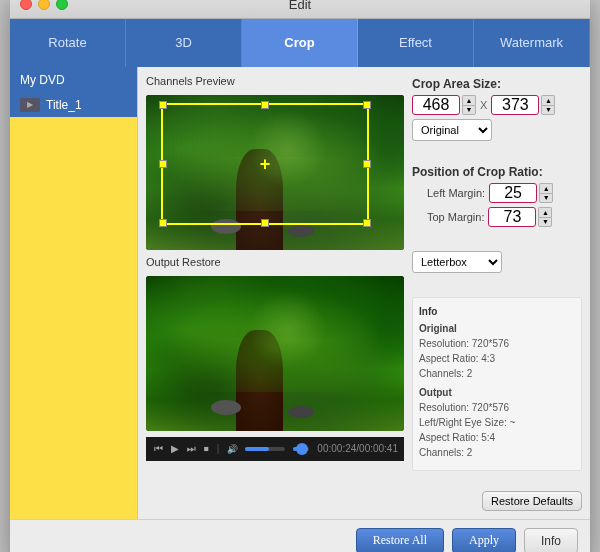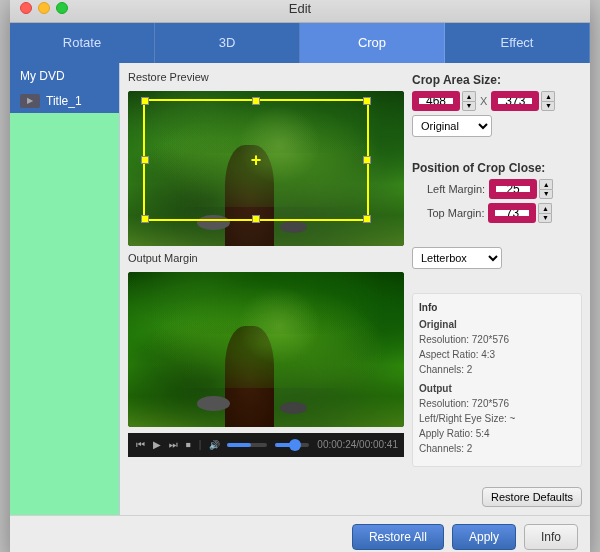--- a/index.html
+++ b/index.html
@@ -40,36 +40,36 @@
       left: 50%;
       transform: translateX(-50%);
       font-size: 13px;
       font-weight: 400;
       color: #333;
     }
     .tab-bar {
       background: #3a6bb5;
       display: flex;
       align-items: stretch;
-      height: 40px;
+      height: 48px;
     }
     .tab {
       flex: 1;
       display: flex;
       align-items: center;
       justify-content: center;
       color: #d0e0ff;
       font-size: 13px;
       cursor: pointer;
       border-right: 1px solid rgba(255,255,255,0.15);
     }
     .tab.active {
       background: #5a8be0;
       color: white;
-      font-weight: 400;
+      font-weight: 700;
     }
     .main-content {
       display: flex;
       padding: 8px;
       gap: 8px;
       background: #ececec;
     }
     .left-panel {
       flex: 1;
       display: flex;
@@ -233,25 +233,25 @@
     }
     .field-label {
       font-size: 11px;
       color: #444;
       min-width: 70px;
       padding-left: 15px;
     }
     .number-input {
       width: 48px;
       height: 20px;
-      border: 7px solid #be185d;
+      border: 1px solid #be185d;
       border-radius: 3px;
       background: white;
       text-align: center;
-      font-size: 12px;
+      font-size: 16px;
       padding: 0 2px;
       outline: none;
     }
     .number-input-group {
       display: flex;
       align-items: center;
       gap: 2px;
     }
     .x-label {
       font-size: 11px;
@@ -350,29 +350,30 @@
       border-radius: 4px;
       padding: 0 16px;
       font-size: 12px;
       cursor: pointer;
       border: 1px solid;
     }
     .btn-blue {
       background: linear-gradient(to bottom, #5a8be0, #3a6bb5);
       border-color: #2a5a9a;
       color: white;
+      font-family: Liberation Serif, serif;
     }
     .btn-gray {
       background: linear-gradient(to bottom, #f5f5f5, #e0e0e0);
       border-color: #b0b0b0;
       color: #333;
     }
     .sidebar {
-      width: 110px;
-      background: #86efac;
+      width: 128px;
+      background: #fde047;
       border-right: 1px solid #c0c8d8;
       min-height: 100%;
     }
     .sidebar-header {
       background: #3a6bb5;
       color: white;
       padding: 6px 10px;
       font-size: 12px;
       font-weight: 500;
     }
@@ -432,39 +433,42 @@
     </div>
     <div class="tab">
       <span>3D</span>
     </div>
     <div class="tab active">
       <span>Crop</span>
     </div>
     <div class="tab">
       <span>Effect</span>
     </div>
+    <div class="tab">
+      <span>Watermark</span>
+    </div>
   </div>
 
   <div class="body-row">
 
     <div class="sidebar">
       <div class="sidebar-header">My DVD</div>
       <div class="sidebar-item selected">
         <div class="sidebar-icon" style="background:#556;">
           <span style="color:#aaa;font-size:8px;">▶</span>
         </div>
         <span>Title_1</span>
       </div>
     </div>
 
     <div class="main-content" style="flex:1;">
 
       <div class="left-panel">
 
-        <div class="preview-label">Restore Preview</div>
+        <div class="preview-label">Channels Preview</div>
         <div class="preview-container original-preview">
           <div class="preview-image">
             <div class="forest-bg">
 
               <div style="position:absolute;bottom:0;left:35%;width:18%;height:65%;background:radial-gradient(ellipse,#3d2010,#2a1508);border-radius:40% 40% 0 0;"></div>
 
               <div style="position:absolute;top:5%;left:5%;width:90%;height:70%;background:radial-gradient(ellipse at 50% 60%,rgba(60,130,20,0.6),transparent 70%);"></div>
               <div style="position:absolute;top:0;left:0;width:100%;height:40%;background:radial-gradient(ellipse at 50% 0%,rgba(20,80,10,0.8),transparent 80%);"></div>
 
               <div style="position:absolute;top:10%;left:40%;width:30%;height:50%;background:radial-gradient(ellipse,rgba(180,220,100,0.25),transparent 70%);"></div>
@@ -480,21 +484,21 @@
             <div class="crop-handle ch-bl"></div>
             <div class="crop-handle ch-br"></div>
             <div class="crop-handle ch-tm"></div>
             <div class="crop-handle ch-bm"></div>
             <div class="crop-handle ch-ml"></div>
             <div class="crop-handle ch-mr"></div>
             <div class="crop-crosshair">+</div>
           </div>
         </div>
 
-        <div class="preview-label">Output Margin</div>
+        <div class="preview-label">Output Restore</div>
         <div class="preview-container output-preview">
           <div class="preview-image">
             <div class="forest-bg" style="filter:contrast(1.05) saturate(1.1);">
               <div style="position:absolute;bottom:0;left:35%;width:18%;height:65%;background:radial-gradient(ellipse,#3d2010,#2a1508);border-radius:40% 40% 0 0;"></div>
               <div style="position:absolute;top:5%;left:5%;width:90%;height:70%;background:radial-gradient(ellipse at 50% 60%,rgba(60,130,20,0.6),transparent 70%);"></div>
               <div style="position:absolute;top:0;left:0;width:100%;height:40%;background:radial-gradient(ellipse at 50% 0%,rgba(20,80,10,0.8),transparent 80%);"></div>
               <div style="position:absolute;top:10%;left:40%;width:30%;height:50%;background:radial-gradient(ellipse,rgba(180,220,100,0.25),transparent 70%);"></div>
               <div style="position:absolute;bottom:10%;left:25%;width:12%;height:10%;background:#555;border-radius:50%;"></div>
               <div style="position:absolute;bottom:8%;left:55%;width:10%;height:8%;background:#444;border-radius:50%;"></div>
             </div>
@@ -545,21 +549,21 @@
             <select class="select-input" style="width:80px;">
               <option>Original</option>
               <option>4:3</option>
               <option>16:9</option>
               <option>1:1</option>
             </select>
           </div>
         </div>
 
         <div>
-          <div class="section-title">Position of Crop Close:</div>
+          <div class="section-title">Position of Crop Ratio:</div>
           <div class="field-row">
             <span class="field-label">Left Margin:</span>
             <div class="number-input-group">
               <input type="text" class="number-input" value="25" style="">
               <div class="spinner-btns">
                 <div class="spinner-btn">▲</div>
                 <div class="spinner-btn">▼</div>
               </div>
             </div>
           </div>
@@ -590,21 +594,21 @@
           <div class="info-section">
             <div class="info-section-title">Original</div>
             <div>Resolution: 720*576</div>
             <div>Aspect Ratio: 4:3</div>
             <div>Channels: 2</div>
           </div>
           <div class="info-section">
             <div class="info-section-title">Output</div>
             <div>Resolution: 720*576</div>
             <div>Left/Right Eye Size: ~</div>
-            <div>Apply Ratio: 5:4</div>
+            <div>Aspect Ratio: 5:4</div>
             <div>Channels: 2</div>
           </div>
         </div>
 
         <button class="restore-defaults-btn">Restore Defaults</button>
       </div>
     </div>
   </div>
 
   <div class="bottom-bar">

